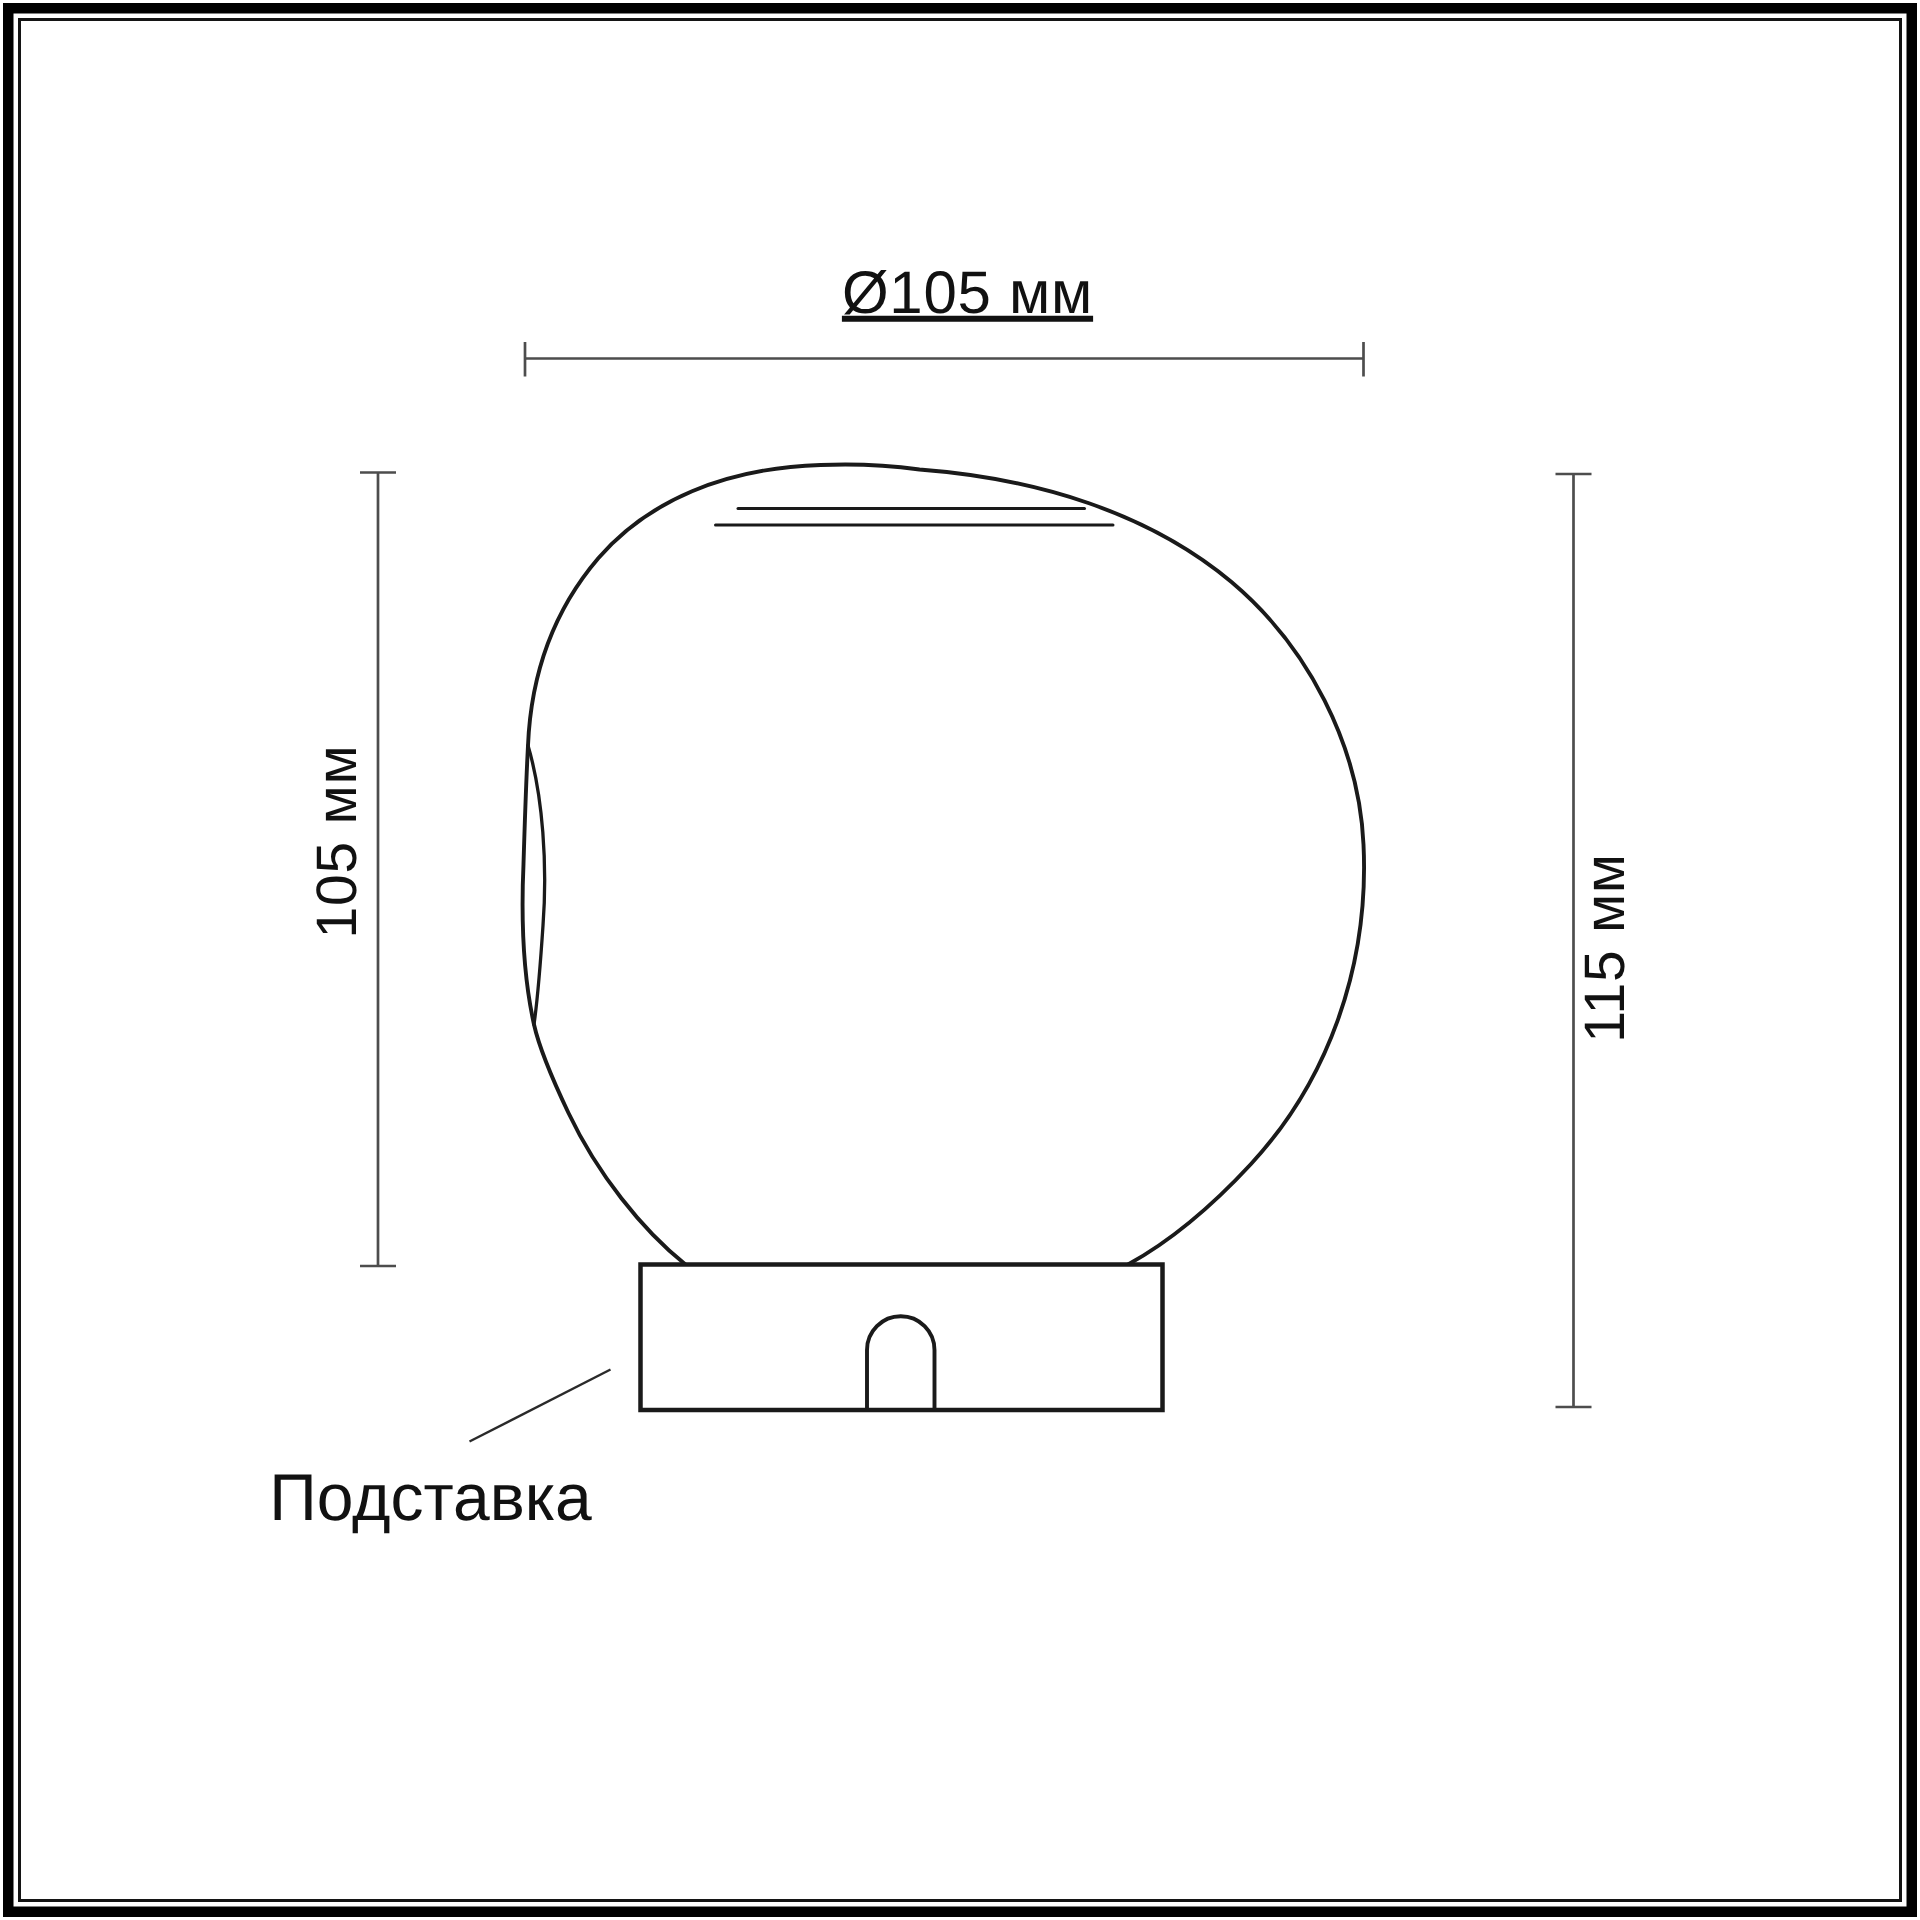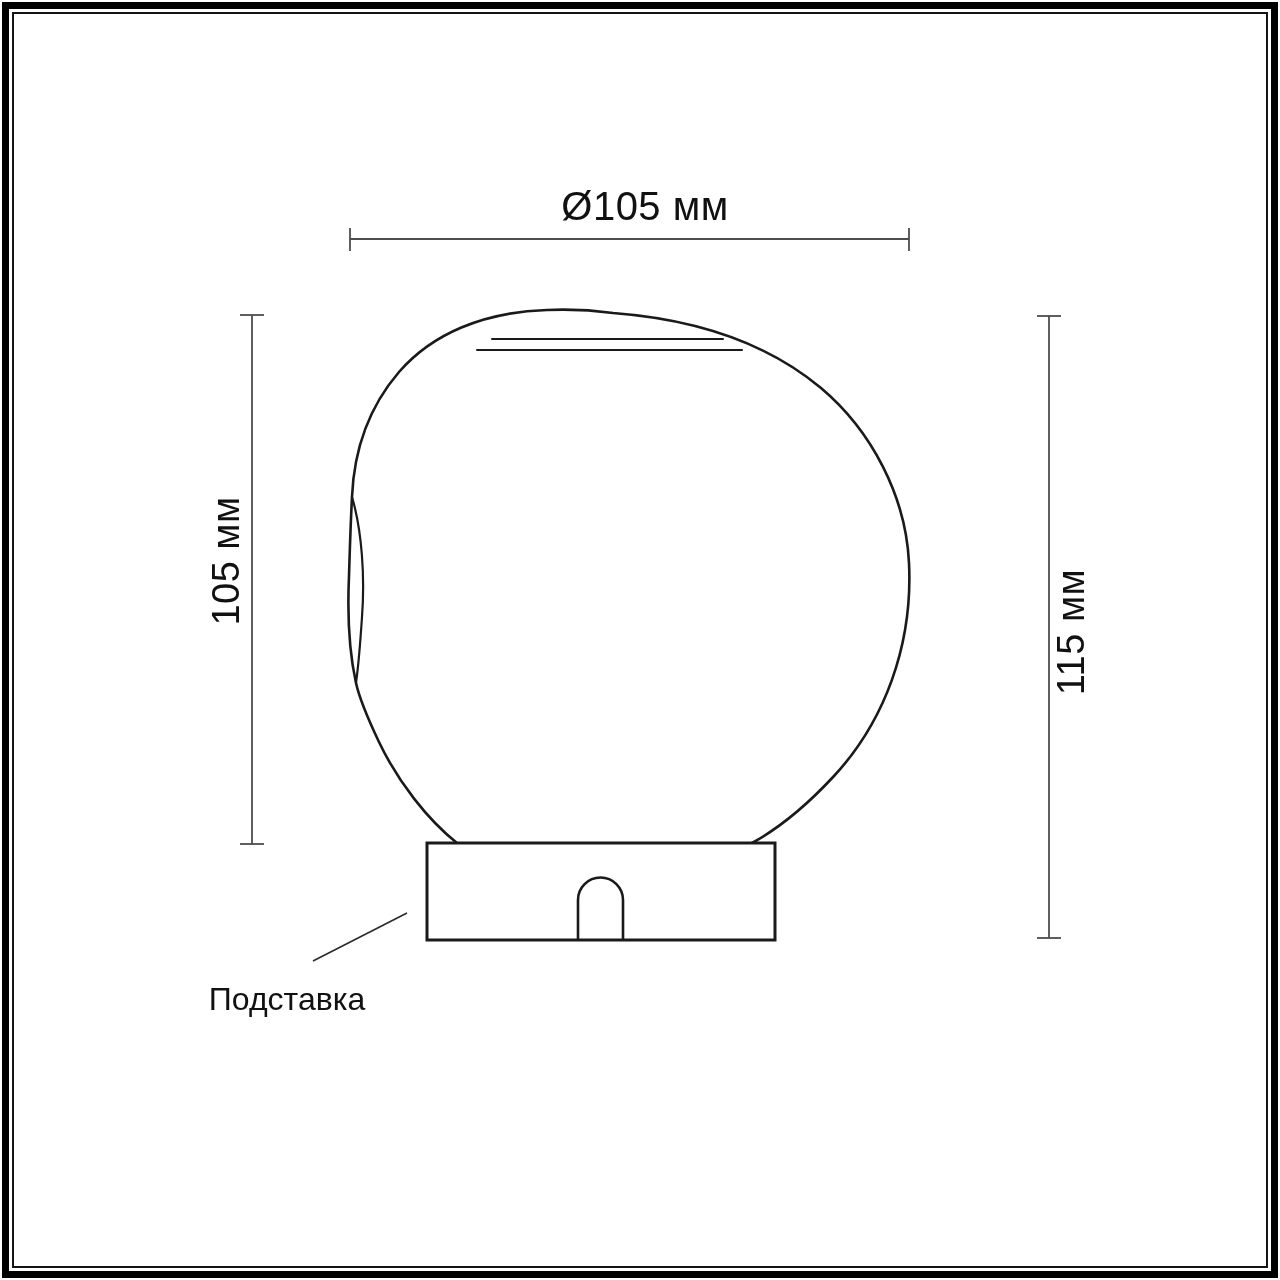--- a/index.html
+++ b/index.html
@@ -44,21 +44,21 @@
   }
   .dim-label.vertical {
     transform: translate(-50%, -50%) rotate(-90deg);
     font-size: 38px;
   }
   .annotation-label {
     position: absolute;
     color: var(--text, #111111);
     white-space: nowrap;
     transform: translate(-50%, -50%);
-    font-size: 32px;
+    font-size: 44px;
     text-align: center;
   }
 </style>
 </head>
 <body>
 
 <div class="canvas" style="--bg: #ffffff; --text: #111111;">
 
   <div class="frame-outer"></div>
   <div class="frame-inner"></div>
@@ -111,21 +111,21 @@
 
     <g stroke="#4d4d4d" stroke-width="1.8">
       <line x1="1049" y1="316" x2="1049" y2="938"></line>
       <line x1="1037" y1="316" x2="1061" y2="316"></line>
       <line x1="1037" y1="938" x2="1061" y2="938"></line>
     </g>
 
     <line x1="313" y1="961" x2="407" y2="913" stroke="#2a2a2a" stroke-width="1.6"></line>
   </svg>
 
-  <div class="dim-label" style="left:645px; top:206px;">Ø105 мм</div>
+  <div class="dim-label" style="left:645px; top:196px;text-decoration:underline;">Ø105 мм</div>
 
   <div class="dim-label vertical" style="left:226px; top:561px;">105 мм</div>
 
   <div class="dim-label vertical" style="left:1071px; top:632px;">115 мм</div>
 
   <div class="annotation-label" style="left:287px; top:999px;">Подставка</div>
 
 </div>
 
 </body></html>

